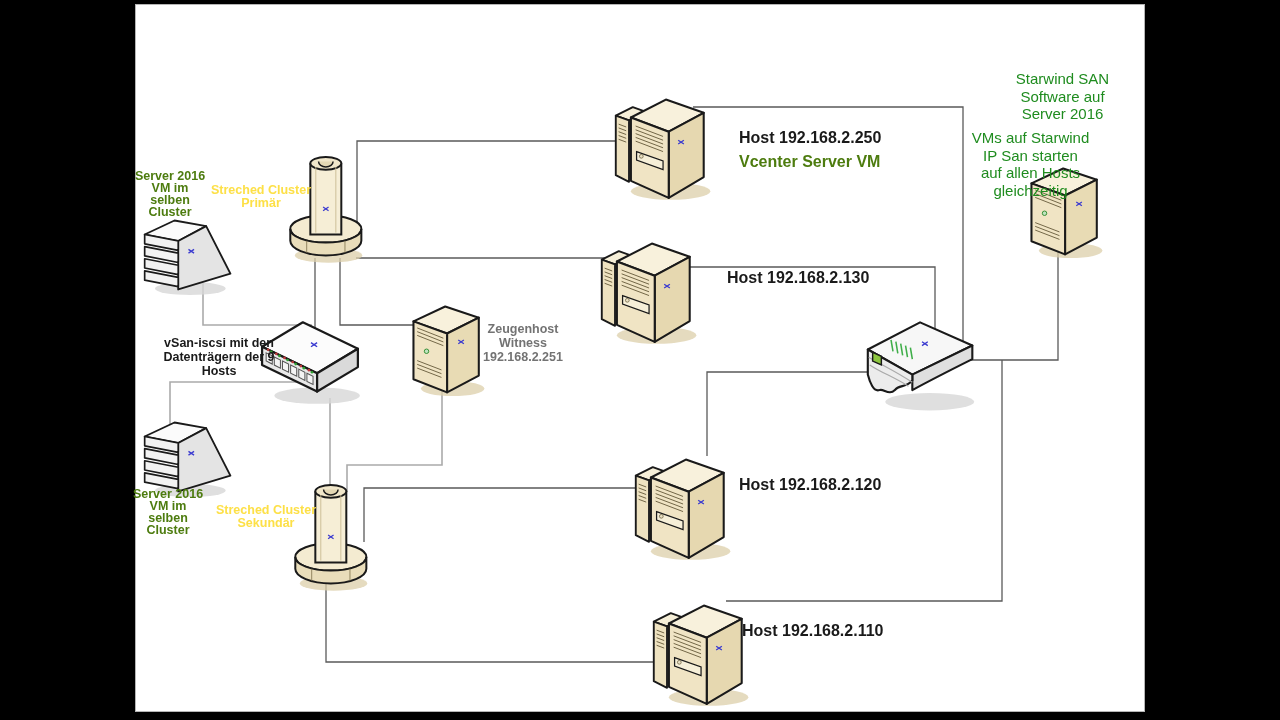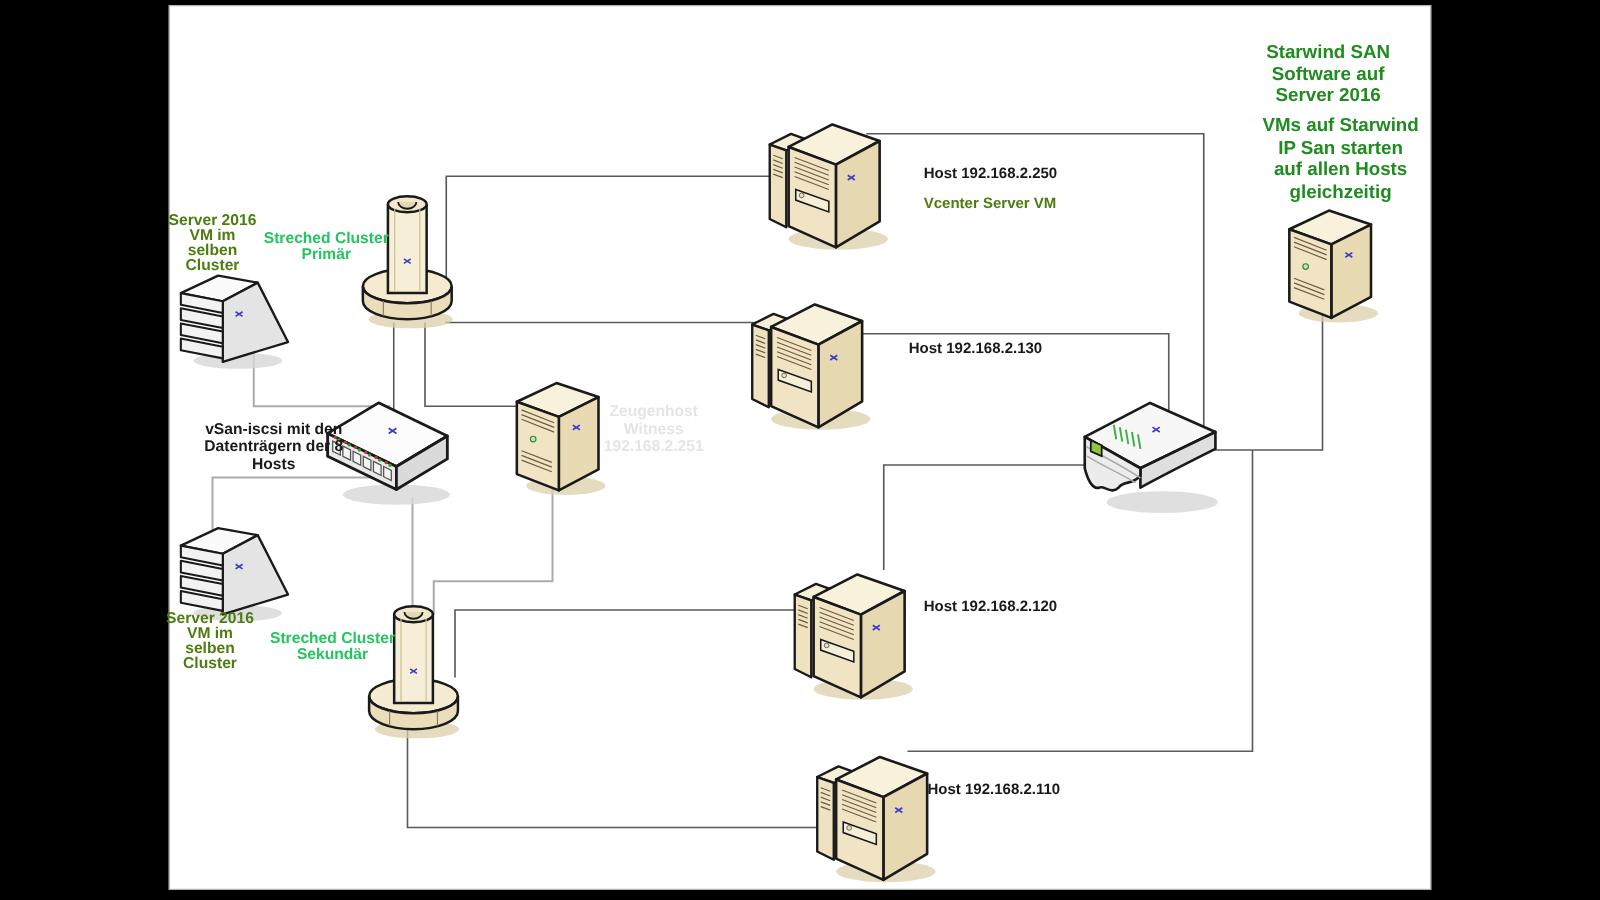--- a/index.html
+++ b/index.html
@@ -7,25 +7,25 @@
          font-family:"Liberation Sans","DejaVu Sans",sans-serif;}
   .canvas{position:absolute;left:135px;top:4px;width:1010px;height:708px;
           background:#fff;border:1px solid #b5b5b5;box-sizing:border-box;}
   .wires{position:absolute;left:0;top:0;width:1280px;height:720px;}
   .node{position:absolute;}
   .node svg{display:block;width:100%;height:100%;overflow:visible;}
   .lbl{position:absolute;white-space:pre-line;font-weight:bold;color:#1a1a1a;
        font-size:12.5px;line-height:13px;}
   .lbl.center{text-align:center;}
   .note{position:absolute;white-space:pre-line;text-align:center;color:#1f8c1f;
-        font-size:15px;line-height:17.5px;font-weight:bold;}
+        font-size:15px;line-height:17.5px;font-weight:normal;margin-top:37px;}
   .blue{color:#4d7c0f;}
-  .green{color:#22c55e;}
-  .red{color:#e5e5e5;}
-  .host-lbl{font-size:12px;line-height:14px;}
+  .green{color:#fde047;}
+  .red{color:#737373;}
+  .host-lbl{font-size:16px;line-height:14px;}
   .tight{line-height:11.9px;}
   .mid{line-height:14px;}
   .vsan-lh{line-height:14px;}
   .dsw-lh{line-height:15px;}
 </style>
 </head>
 <body>
 
 <div class="stage">
   <div class="canvas"></div>
@@ -245,21 +245,21 @@
   </div>
   <div class="node" style="left:862px;top:312px;width:120px;height:102px">
     <svg viewBox="0 0 124 104">
         <use href="#sym-dist-switch"></use>
       </svg>
   </div>
 
   <div class="note" style="left:970px;top:33px;width:185px">Starwind SAN
 Software auf
 Server 2016</div>
-  <div class="note" style="left:980px;top:92px;width:185px">VMs auf Starwind
+  <div class="note" style="left:938px;top:92px;width:185px">VMs auf Starwind
 IP San starten
 auf allen Hosts
 gleichzeitig</div>
 
   <div class="lbl host-lbl" style="left:739px;top:131px">Host 192.168.2.250</div>
   <div class="lbl host-lbl blue" style="left:739px;top:155px">Vcenter Server VM</div>
   <div class="lbl host-lbl" style="left:727px;top:271px">Host 192.168.2.130</div>
   <div class="lbl host-lbl" style="left:739px;top:478px">Host 192.168.2.120</div>
   <div class="lbl host-lbl" style="left:742px;top:624px">Host 192.168.2.110</div>
 
@@ -275,15 +275,15 @@
 VM im
 selben
 Cluster</div>
 
   <div class="lbl center green" style="left:198px;top:184px;width:126px">Streched Cluster
 Primär</div>
   <div class="lbl center green" style="left:203px;top:504px;width:126px">Streched Cluster
 Sekundär</div>
 
   <div class="lbl center vsan-lh" style="left:145px;top:336px;width:148px">vSan-iscsi mit den
-Datenträgern der 8
+Datenträgern der 9
 Hosts</div>
 </div>
 
 </body></html>

